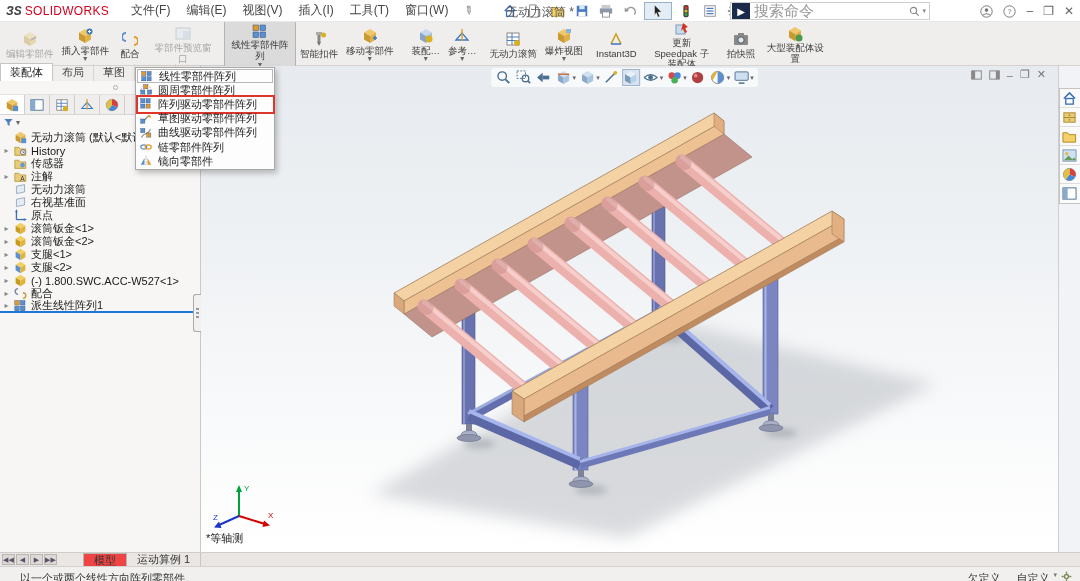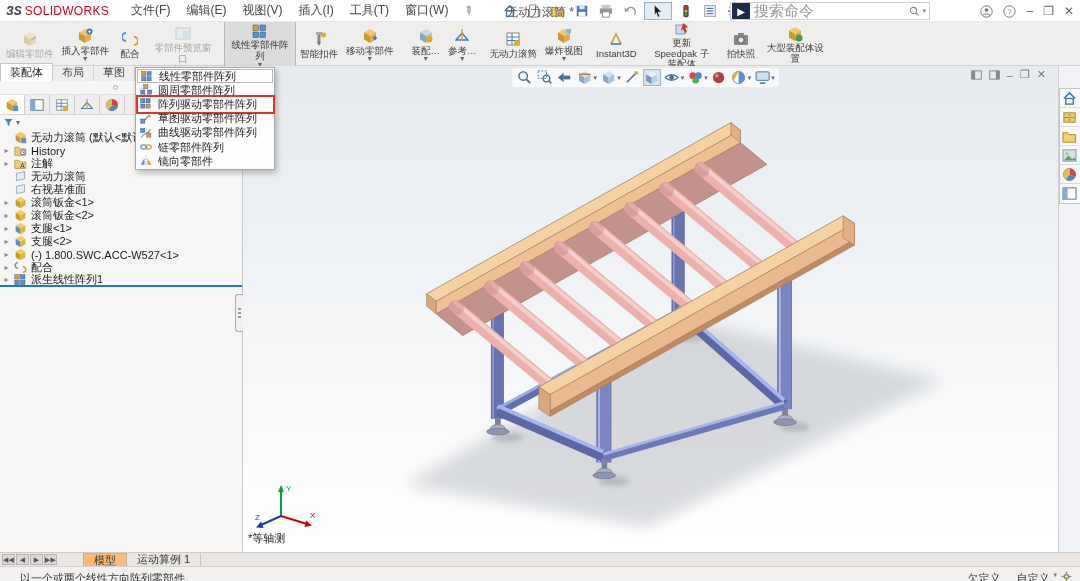--- a/index.html
+++ b/index.html
@@ -40,21 +40,21 @@
   .rb-btn .rb-label { font-size:9.5px; line-height:1.12; margin-top:1px; }
   .rb-btn .rb-caret { font-size:7px; color:#666; line-height:6px; }
   .rb-btn.disabled { opacity:.42; }
   .rb-btn.active { background:#dbdbdb; border:1px solid #b5b5b5; }
   .rb-sep { width:1px; background:#d8d4d0; margin:2px 2px; }
 
   
   .main { display:flex; height:486px; }
 
   
-  .left-panel { width:243px; background:#f7f6f5; border-right:1px solid #c9c9c9;
+  .left-panel { width:201px; background:#f7f6f5; border-right:1px solid #c9c9c9;
     position:relative; display:flex; flex-direction:column; }
   .cmd-tabs { height:15px; display:flex; align-items:flex-end; background:#f0eeec; }
   .cmd-tab { padding:1px 9px 1px 9px; font-size:11px; color:#444; border-right:1px solid #d8d4d0; }
   .cmd-tab.active { background:#fff; border:1px solid #c8c4c0; border-bottom:none; color:#222; }
   .cmd-gap { height:14px; position:relative; background:#f7f6f5; border-bottom:1px solid #e4e2e0; }
   .cmd-gap .dot { position:absolute; left:113px; top:4px; width:5px; height:5px;
     border:1px solid #b0b0b0; border-radius:50%; }
   .fm-tabs { height:20px; display:flex; background:#efeeec; border-bottom:1px solid #d8d6d4; }
   .fm-tab { width:25px; display:flex; align-items:center; justify-content:center;
     border-right:1px solid #d0cecb; }
@@ -107,21 +107,21 @@
     border:2px solid #e0352b; pointer-events:none; }
 
   
   .sheet-bar { height:14px; background:#e9e6e3; border-top:1px solid #cfccc9;
     display:flex; align-items:stretch; }
   .nav-btns { display:flex; align-items:center; padding:0 2px; gap:1px; }
   .nav-btn { width:13px; height:11px; background:#dcd9d6; border:1px solid #b9b6b2;
     color:#5c4f66; font-size:7px; display:flex; align-items:center; justify-content:center; }
   .sheet-tab { padding:0 10px; display:flex; align-items:center; font-size:11px; color:#333;
     border-right:1px solid #c9c6c2; }
-  .sheet-tab.active { background:#fdba74; border:1px solid #b9b6b2; border-bottom:none; }
+  .sheet-tab.active { background:#ef4444; border:1px solid #b9b6b2; border-bottom:none; }
   .statusbar { height:23px; background:#f1f0ef; border-top:1px solid #d4d2d0;
     display:flex; align-items:center; padding:0 20px; font-size:11px; color:#333;
     position:relative; }
   .sb-right { position:absolute; right:8px; display:flex; gap:16px; align-items:center; }
   .black-edge { height:2px; background:#141414; }
 </style>
 </head>
 <body>
 
 <div class="menubar">
@@ -494,20 +494,30 @@
             <svg width="13" height="13" viewBox="0 0 16 16">
               <path d="M1 4 h5 l1.5 2 h7 v8 h-13.5 z" fill="#e8cc78" stroke="#a8882a" stroke-width=".8"></path>
               <circle cx="11" cy="10" r="3" fill="#fff" stroke="#557"></circle>
               <line x1="11" y1="8.5" x2="11" y2="10.5" stroke="#557"></line>
               <line x1="11" y1="10.5" x2="12.5" y2="10.5" stroke="#557"></line>
             </svg>
           </span>
           <span class="t-label">History</span>
         </div>
         <div class="tree-row">
+          <span class="arrow"></span>
+          <span class="t-ic">
+            <svg width="13" height="13" viewBox="0 0 16 16">
+              <path d="M1 4 h5 l1.5 2 h7 v8 h-13.5 z" fill="#e8cc78" stroke="#a8882a" stroke-width=".8"></path>
+              <circle cx="10.5" cy="10" r="2.8" fill="#6a9ad0"></circle>
+            </svg>
+          </span>
+          <span class="t-label">传感器</span>
+        </div>
+        <div class="tree-row">
           <span class="arrow">▸</span>
           <span class="t-ic">
             <svg width="13" height="13" viewBox="0 0 16 16">
               <path d="M1 4 h5 l1.5 2 h7 v8 h-13.5 z" fill="#e8cc78" stroke="#a8882a" stroke-width=".8"></path>
               <text x="10.5" y="13" font-size="8" text-anchor="middle" fill="#335">A</text>
             </svg>
           </span>
           <span class="t-label">注解</span>
         </div>
         <div class="tree-row">
@@ -520,20 +530,32 @@
           <span class="t-label">无动力滚筒</span>
         </div>
         <div class="tree-row">
           <span class="arrow"></span>
           <span class="t-ic">
             <svg width="13" height="13" viewBox="0 0 16 16">
               <polygon points="3,4 13,2 13,11 3,13" fill="#dfe8f2" fill-opacity=".75" stroke="#8aa0b8" stroke-width="1"></polygon>
             </svg>
           </span>
           <span class="t-label">右视基准面</span>
+        </div>
+        <div class="tree-row">
+          <span class="arrow"></span>
+          <span class="t-ic">
+            <svg width="13" height="13" viewBox="0 0 16 16">
+              <line x1="3" y1="2" x2="3" y2="13" stroke="#3a6fb0" stroke-width="1.6"></line>
+              <line x1="3" y1="13" x2="14" y2="13" stroke="#3a6fb0" stroke-width="1.6"></line>
+              <polygon points="3,0 1.5,4 4.5,4" fill="#3a6fb0"></polygon>
+              <polygon points="16,13 12,11.5 12,14.5" fill="#3a6fb0"></polygon>
+            </svg>
+          </span>
+          <span class="t-label">原点</span>
         </div>
         <div class="tree-row">
           <span class="arrow">▸</span>
           <span class="t-ic">
             <svg width="13" height="13" viewBox="0 0 16 16">
               <polygon points="8,1 14,4.5 8,8 2,4.5" fill="#f2cf5e"></polygon>
               <polygon points="2,4.5 8,8 8,15 2,11.5" fill="#c89a20"></polygon>
               <polygon points="14,4.5 8,8 8,15 14,11.5" fill="#e0b43a"></polygon>
             </svg>
           </span>

